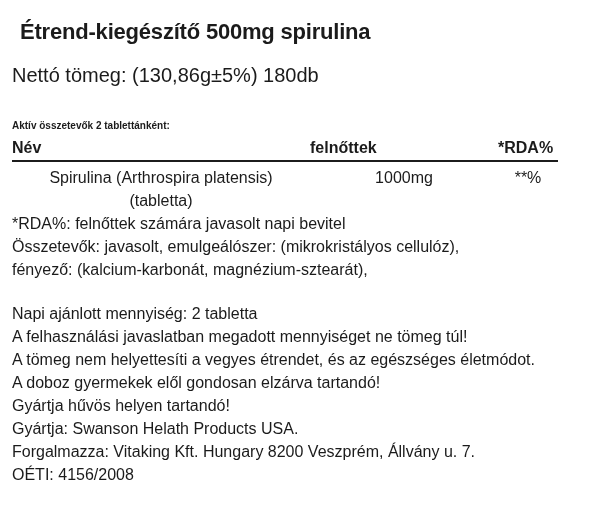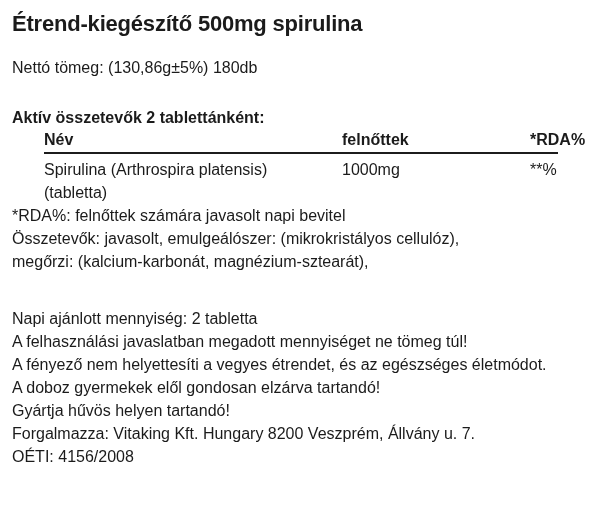--- a/index.html
+++ b/index.html
@@ -17,61 +17,61 @@
   }
   .label {
     padding: 10px 12px 0 12px;
     width: 546px;
   }
   .title {
     font-size: 22px;
     line-height: 28px;
     font-weight: 700;
     letter-spacing: -0.2px;
-    margin: 0;
+    margin: 8px;
   }
   .net-weight {
-    font-size: 16px;
+    font-size: 20px;
     line-height: 23px;
     margin-top: 18px;
   }
   .table-caption {
-    font-size: 16px;
+    font-size: 10px;
     line-height: 23px;
     font-weight: 700;
     margin-top: 27px;
   }
   .ing-table {
     width: 546px;
   }
   .tr {
     display: grid;
     grid-template-columns: 298px 188px 1fr;
-    margin-left: 32px;
   }
   .thead {
     font-weight: 700;
     border-bottom: 2px solid #1c1c1c;
     line-height: 21px;
     padding-bottom: 2px;
   }
   .tbody {
     line-height: 23px;
     padding-top: 4px;
+    text-align: center;
   }
   .cell {
     font-size: 16px;
   }
   .para {
     margin: 0;
     font-size: 16px;
     line-height: 23px;
   }
   .note-para { }
-  .usage-para { margin-top: 34px; }
+  .usage-para { margin-top: 21px; }
   .storage-para { margin-top: 0; }
   .line { display: block; }
 </style>
 </head>
 <body>
 
 <div class="label">
 
   <h1 class="title">Étrend-kiegészítő 500mg spirulina</h1>
 
@@ -91,29 +91,30 @@
         <span class="line">(tabletta)</span>
       </span>
       <span class="cell">1000mg</span>
       <span class="cell">**%</span>
     </div>
   </div>
 
   <p class="para note-para">
     <span class="line">*RDA%: felnőttek számára javasolt napi bevitel</span>
     <span class="line">Összetevők: javasolt, emulgeálószer: (mikrokristályos cellulóz),</span>
-    <span class="line">megőrzi: (kalcium-karbonát, magnézium-sztearát),</span>
+    <span class="line">fényező: (kalcium-karbonát, magnézium-sztearát),</span>
   </p>
 
   <p class="para usage-para">
     <span class="line">Napi ajánlott mennyiség: 2 tabletta</span>
     <span class="line">A felhasználási javaslatban megadott mennyiséget ne tömeg túl!</span>
-    <span class="line">A fényező nem helyettesíti a vegyes étrendet, és az egészséges életmódot.</span>
+    <span class="line">A tömeg nem helyettesíti a vegyes étrendet, és az egészséges életmódot.</span>
     <span class="line">A doboz gyermekek elől gondosan elzárva tartandó!</span>
     <span class="line">Gyártja hűvös helyen tartandó!</span>
   </p>
 
   <p class="para storage-para">
+    <span class="line">Gyártja: Swanson Helath Products USA.</span>
     <span class="line">Forgalmazza: Vitaking Kft. Hungary 8200 Veszprém, Állvány u. 7.</span>
     <span class="line">OÉTI: 4156/2008</span>
   </p>
 
 </div>
 
 </body></html>

